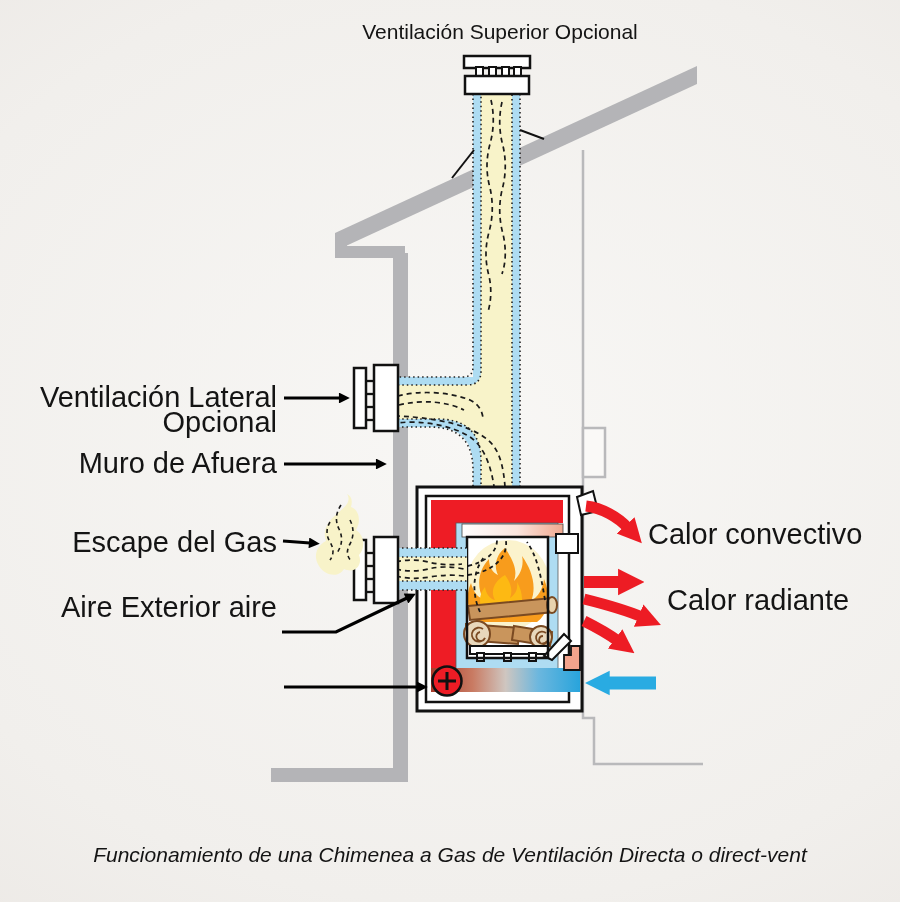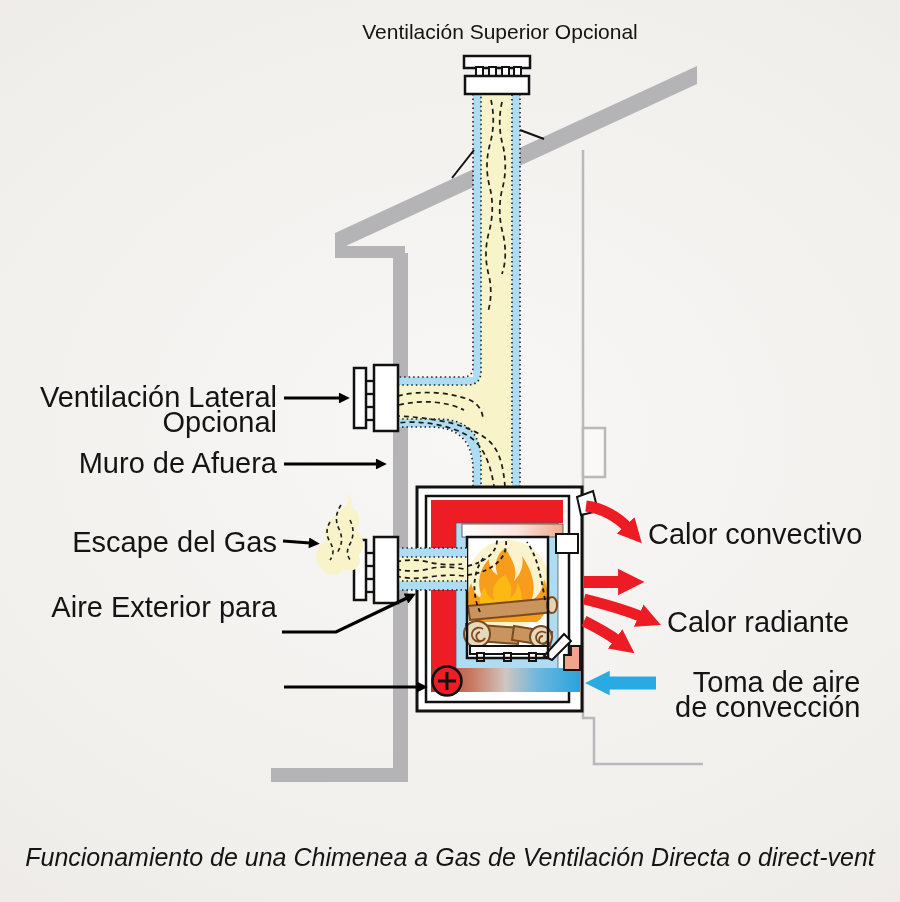--- a/index.html
+++ b/index.html
@@ -6,25 +6,25 @@
   .stage{
     position:relative;width:900px;height:902px;overflow:hidden;
     background:radial-gradient(120% 95% at 52% 48%, #f8f7f5 0%, #f1efec 55%, #e9e5e1 90%, #e5e0dc 100%);
     font-family:"Liberation Sans", sans-serif;
   }
   svg.diagram{position:absolute;left:0;top:0;}
   .lbl{
     position:absolute;color:#141414;font-size:29px;line-height:25px;
   }
   .lbl.right{text-align:right;}
-  .lbl.left{text-align:right;}
+  .lbl.left{text-align:center;}
   .title{position:absolute;top:20px;left:500px;transform:translateX(-50%);
     white-space:nowrap;color:#141414;font-size:21px;}
   .caption{position:absolute;top:843px;left:0;width:900px;text-align:center;
-    font-style:italic;font-size:25px;color:#141414;}
+    font-style:italic;font-size:21px;color:#141414;}
 </style>
 </head>
 <body>
 
 <div class="stage">
 
 <svg class="diagram" width="900" height="902" viewBox="0 0 900 902">
   <defs>
     <linearGradient id="gradConv" x1="0" y1="0" x2="1" y2="0">
       <stop offset="0" stop-color="#ffffff"></stop>
@@ -222,27 +222,23 @@
 
   <div class="title">Ventilación Superior Opcional</div>
 
   <div class="lbl right" style="right:623px;top:385px">Ventilación Lateral Opcional</div>
 
   <div class="lbl right" style="right:623px;top:451px">Muro de Afuera</div>
 
   <div class="lbl right" style="right:623px;top:530px">Escape del Gas</div>
 
   <div class="lbl right" style="right:623px;top:595px">
-    <span style="display:block">Aire Exterior para</span>
+    <span style="display:block">Aire Exterior aire</span>
   </div>
 
 
   <div class="lbl left" style="left:648px;top:522px">Calor convectivo</div>
 
-  <div class="lbl left" style="left:667px;top:610px">Calor radiante</div>
-
-  <div class="lbl left" style="left:675px;top:670px">
-    <span style="display:block">Toma de aire</span>
-    <span style="display:block">de convección</span>
-  </div>
+  <div class="lbl left" style="left:667px;top:588px">Calor radiante</div>
+
 
   <div class="caption">Funcionamiento de una Chimenea a Gas de Ventilación Directa o direct-vent</div>
 </div>
 
 </body></html>

